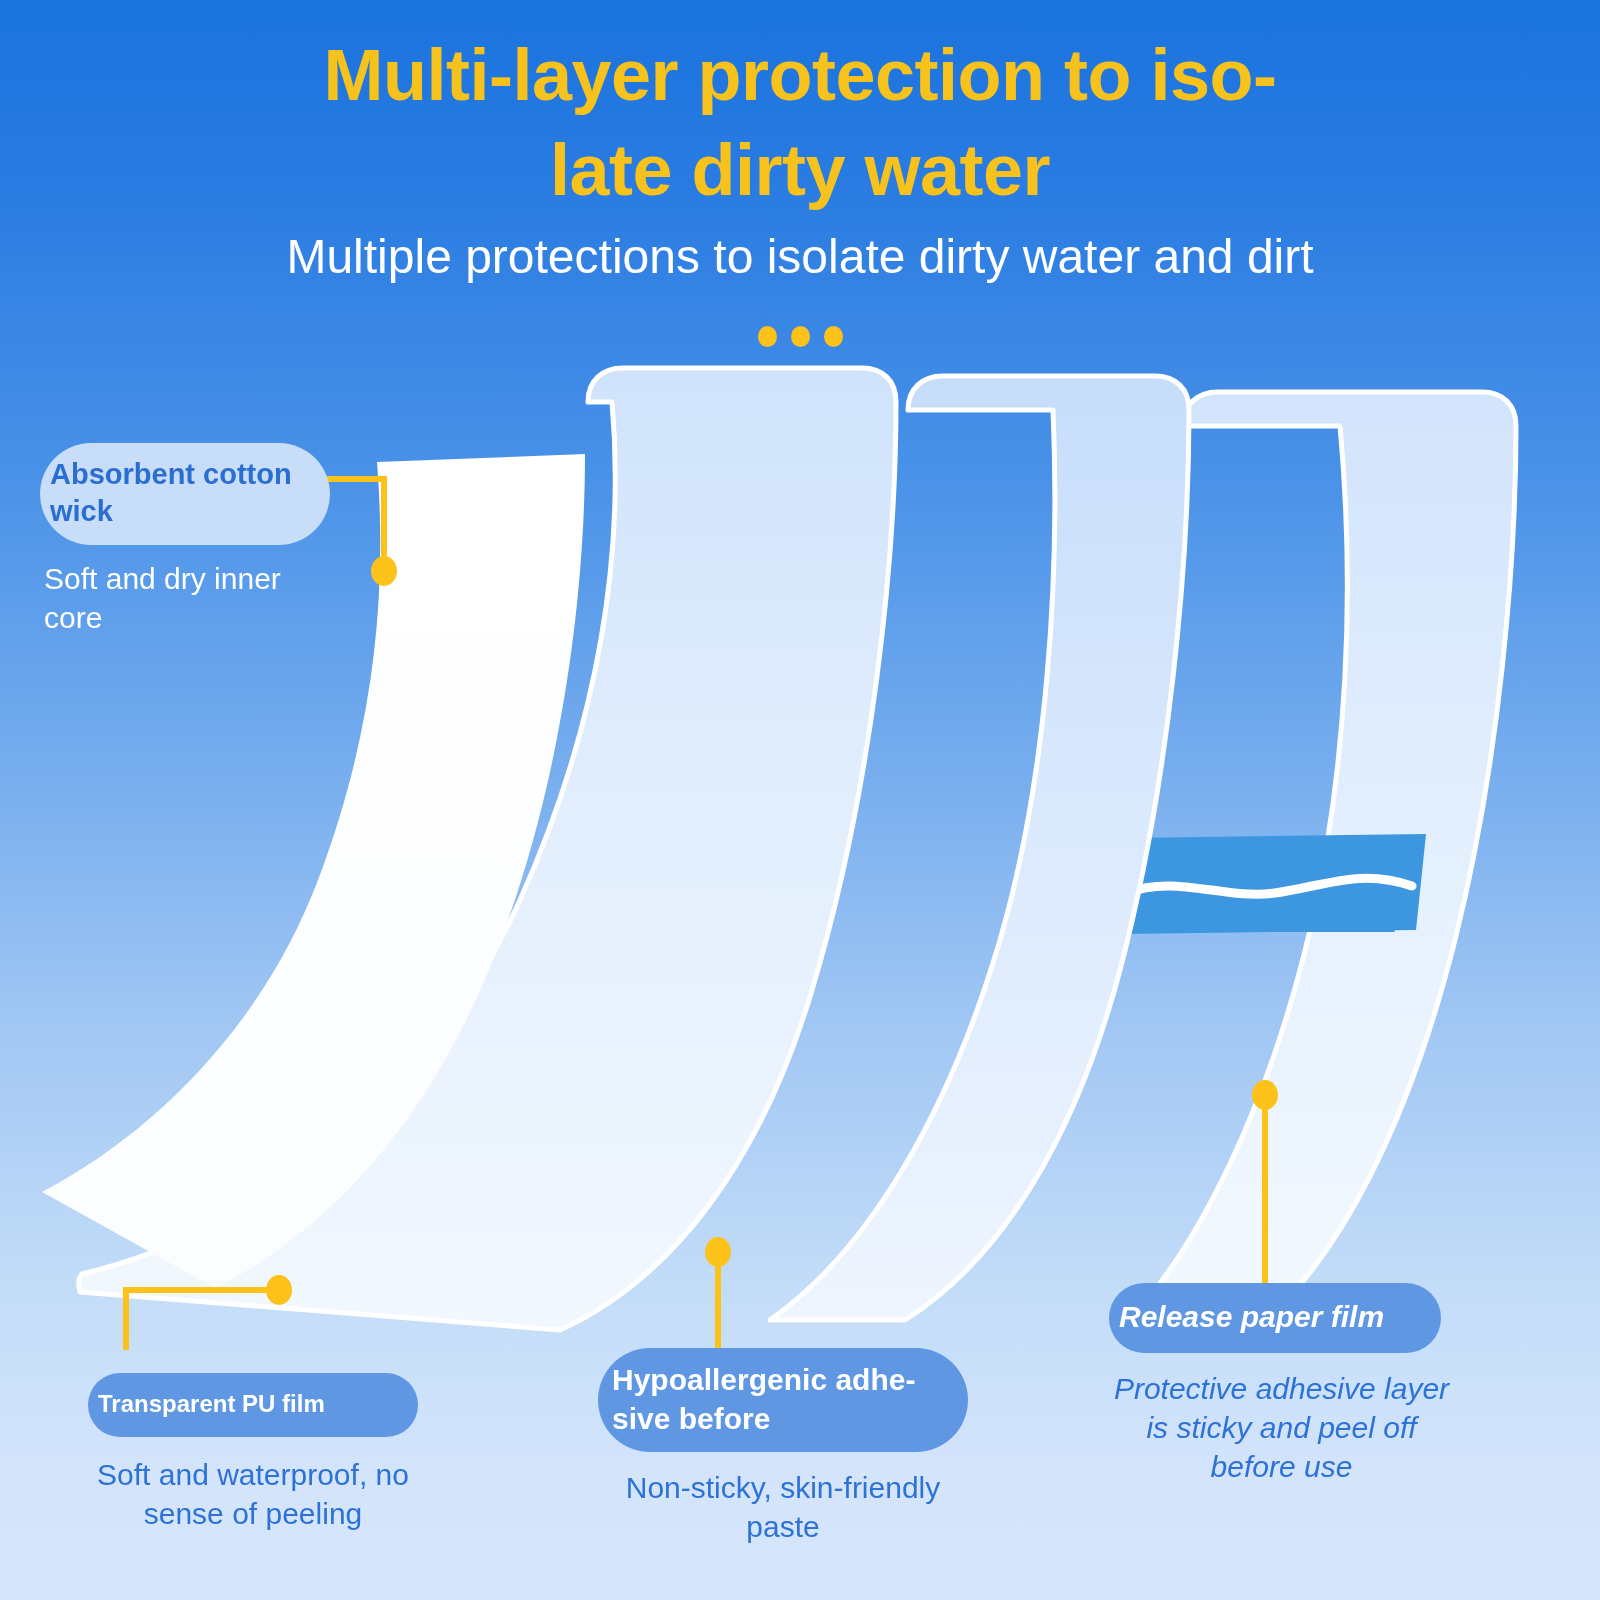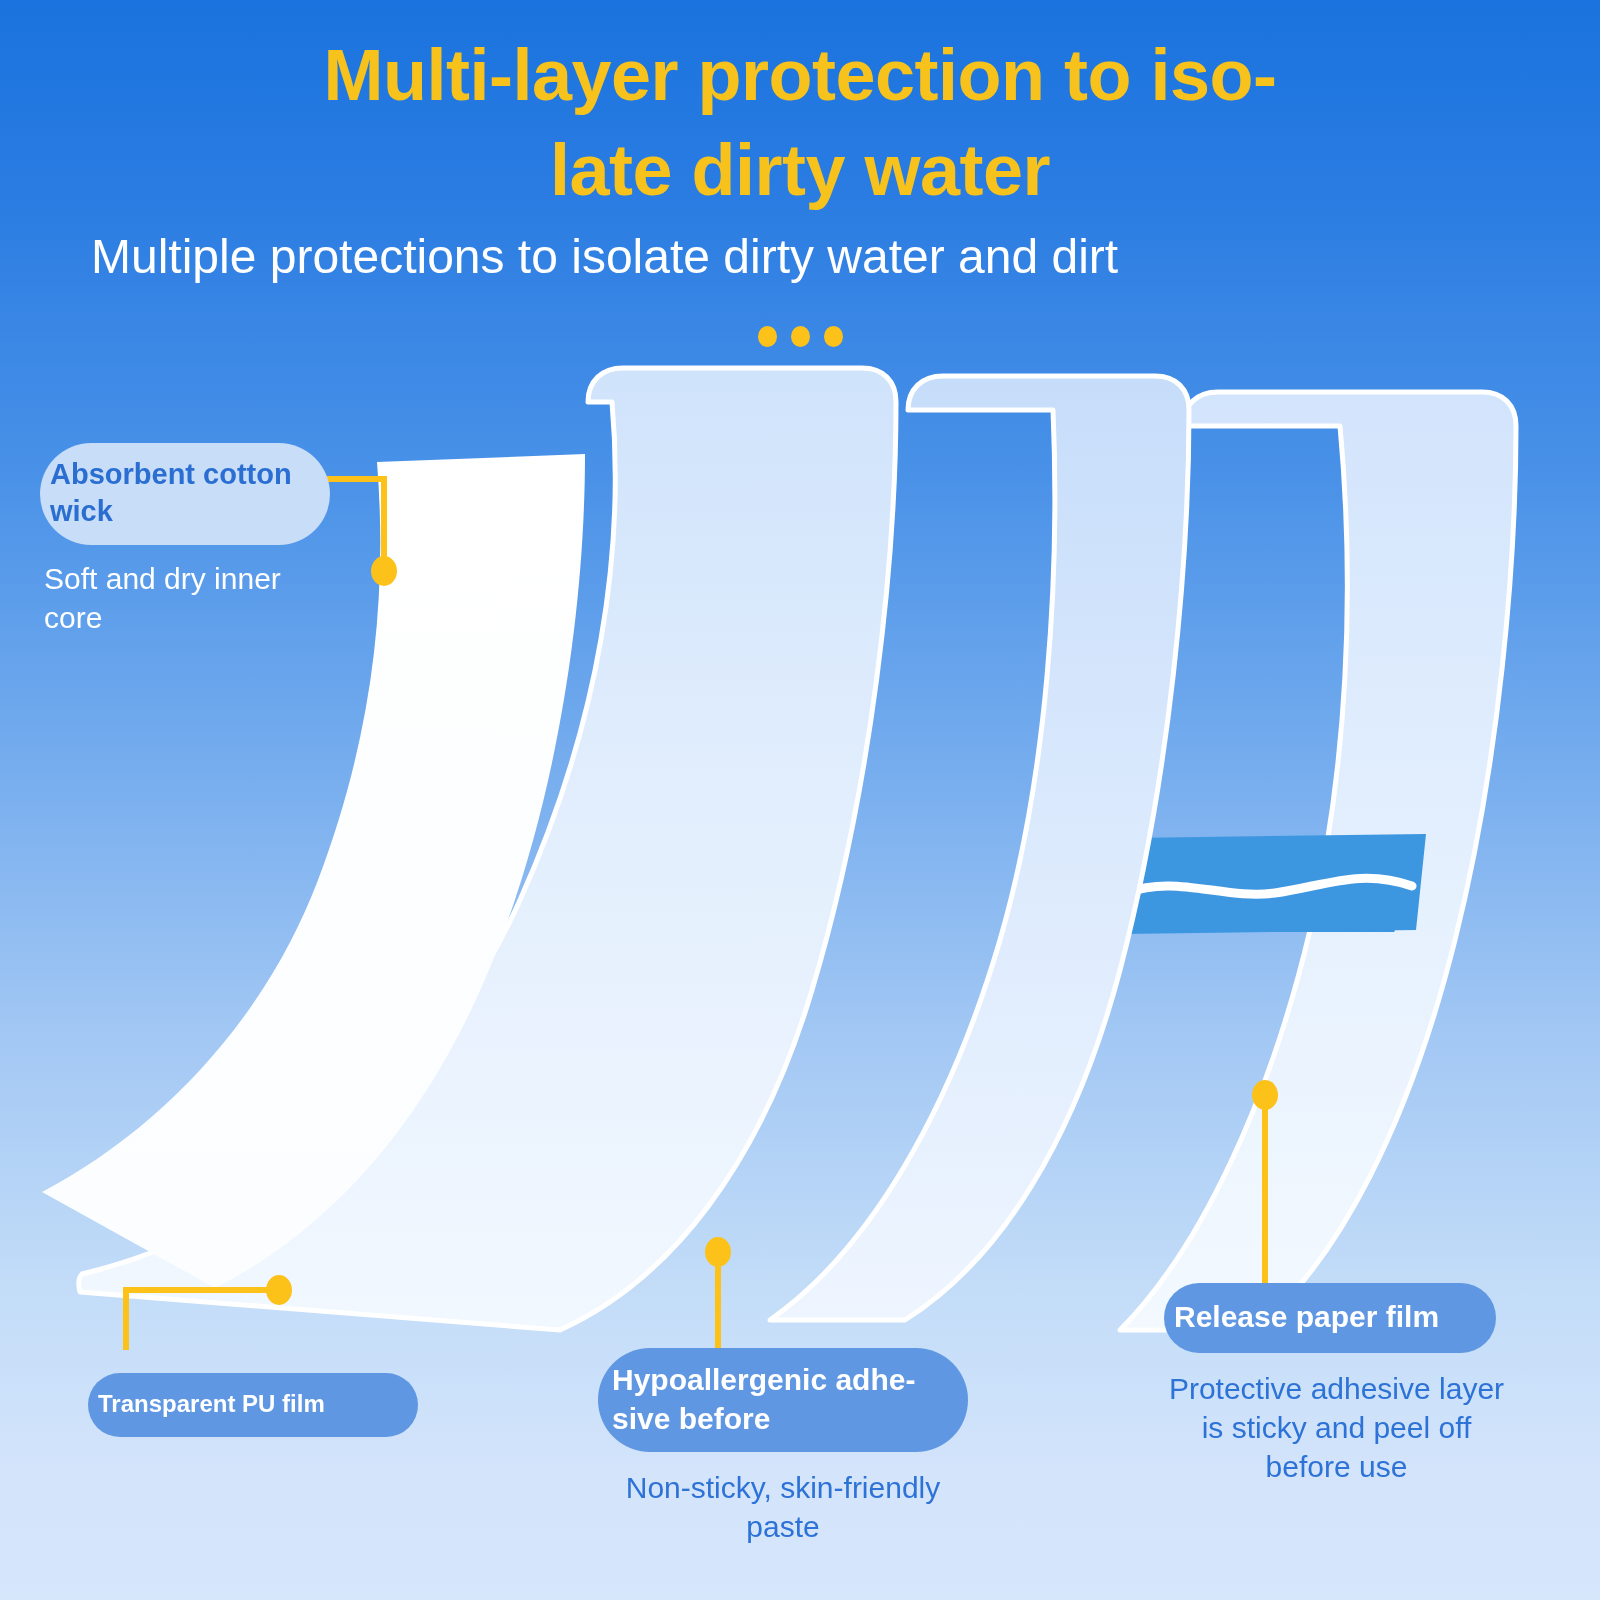--- a/index.html
+++ b/index.html
@@ -42,23 +42,24 @@
     text-align: center;
     color: #f8c21c;
     font-size: 72px;
     font-weight: bold;
     line-height: 1.32;
     letter-spacing: -0.5px;
     white-space: pre-line;
   }
   .subhead {
     position: absolute;
-    left: 91px;
+    left: 100px;
     top: 228px;
     width: 1400px;
+    text-align: center;
     color: #ffffff;
     font-size: 48px;
     font-weight: normal;
     line-height: 1.2;
   }
   .dots {
     position: absolute;
     left: 0;
     top: 326px;
     width: 1600px;
@@ -114,21 +115,21 @@
 
   
   #callout-adhesive { left: 598px; top: 1348px; width: 370px; }
   #callout-adhesive .pill {
     width: 370px; padding: 12px 14px 14px;
     font-size: 30px; line-height: 1.3;
   }
   #callout-adhesive .caption { margin-top: 16px; width: 370px; font-size: 30px; }
 
   
-  #callout-release { left: 1164px; top: 1283px; width: 332px; }
+  #callout-release { left: 1109px; top: 1283px; width: 332px; font-style: italic; }
   #callout-release .pill {
     width: 332px; padding: 17px 10px 19px; font-size: 30px;
   }
   #callout-release .caption { margin-top: 16px; width: 345px; font-size: 30px; }
 </style>
 </head>
 <body>
 
 <div id="page">
 
@@ -247,20 +248,21 @@
     <span class="dot"></span>
   </div>
 
   <div class="callout" id="callout-cotton">
     <div class="pill pill-light">Absorbent cotton wick</div>
     <div class="caption caption-light">Soft and dry inner core</div>
   </div>
 
   <div class="callout" id="callout-pu">
     <div class="pill pill-solid">Transparent PU film</div>
+    <div class="caption caption-blue">Soft and waterproof, no sense of peeling</div>
   </div>
 
   <div class="callout" id="callout-adhesive">
     <div class="pill pill-solid">Hypoallergenic adhe-sive before</div>
     <div class="caption caption-blue">Non-sticky, skin-friendly paste</div>
   </div>
 
   <div class="callout" id="callout-release">
     <div class="pill pill-solid">Release paper film</div>
     <div class="caption caption-blue">Protective adhesive layer is sticky and peel off before use</div>

